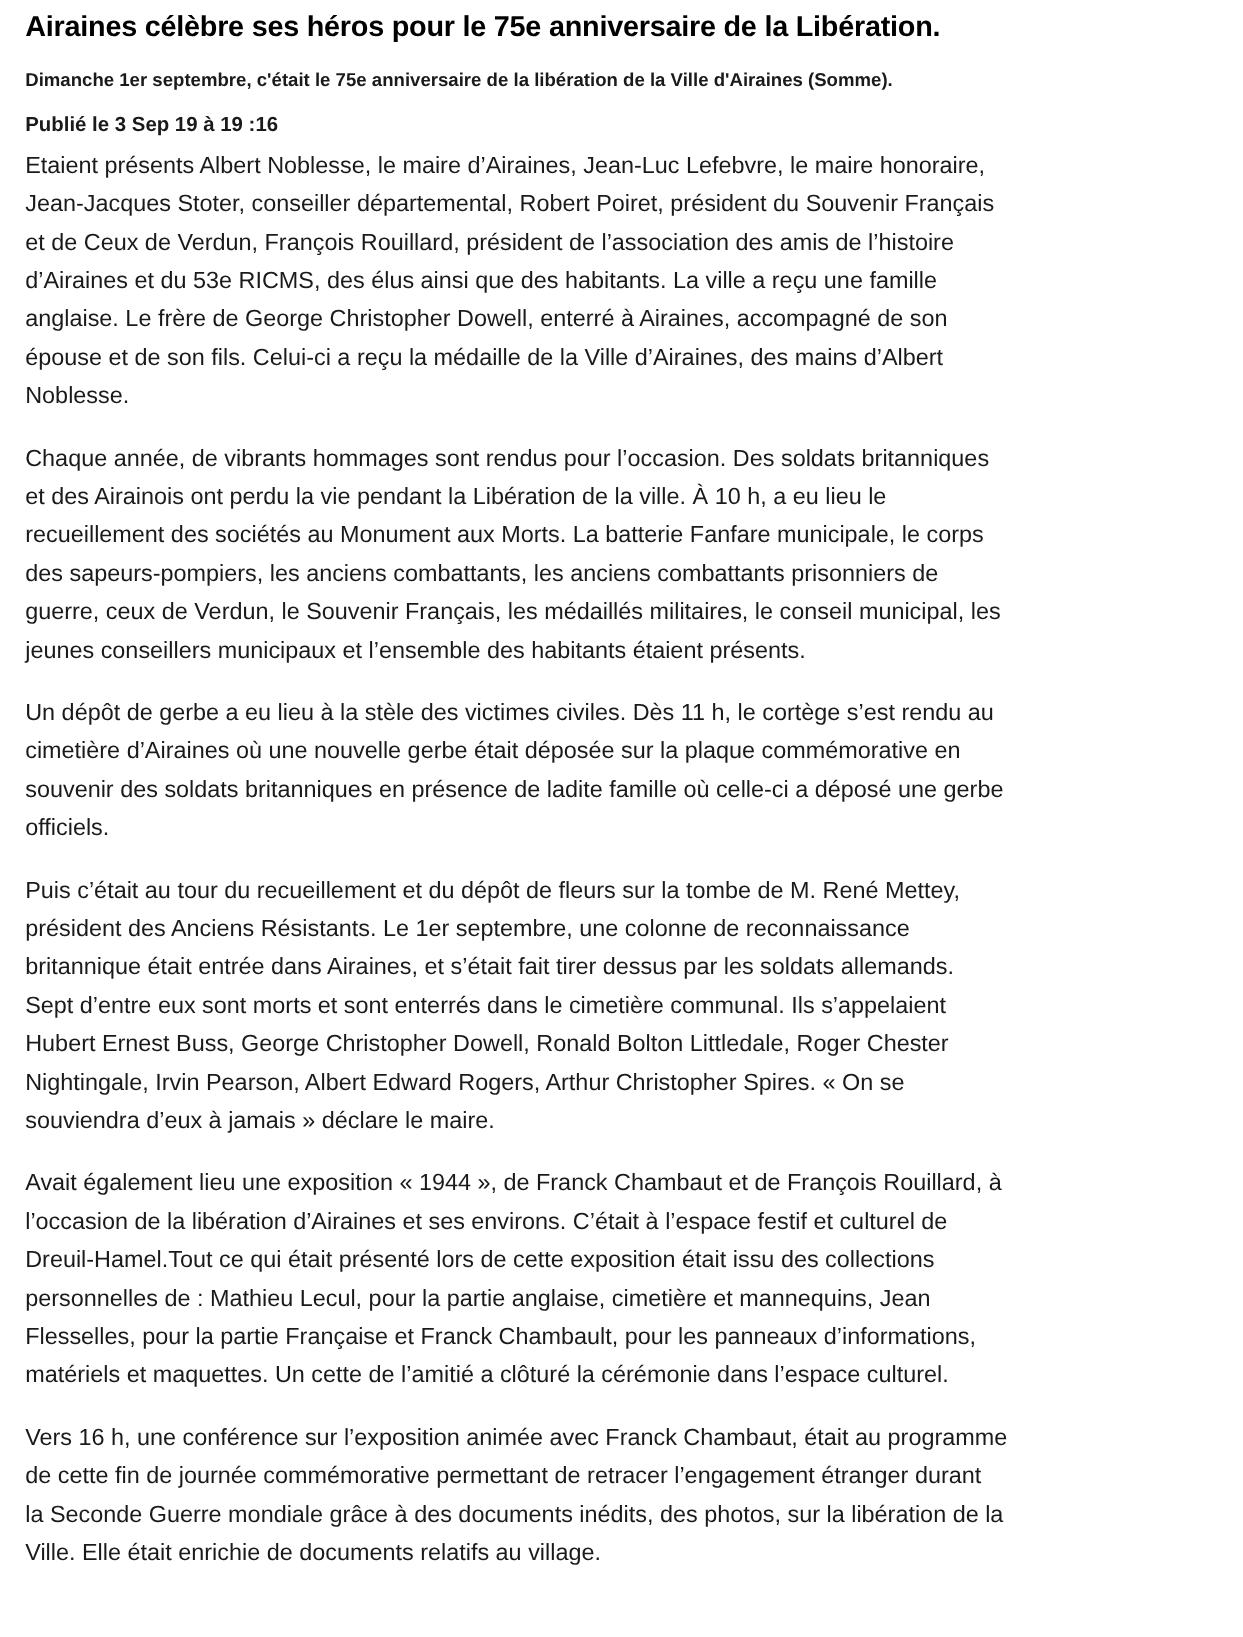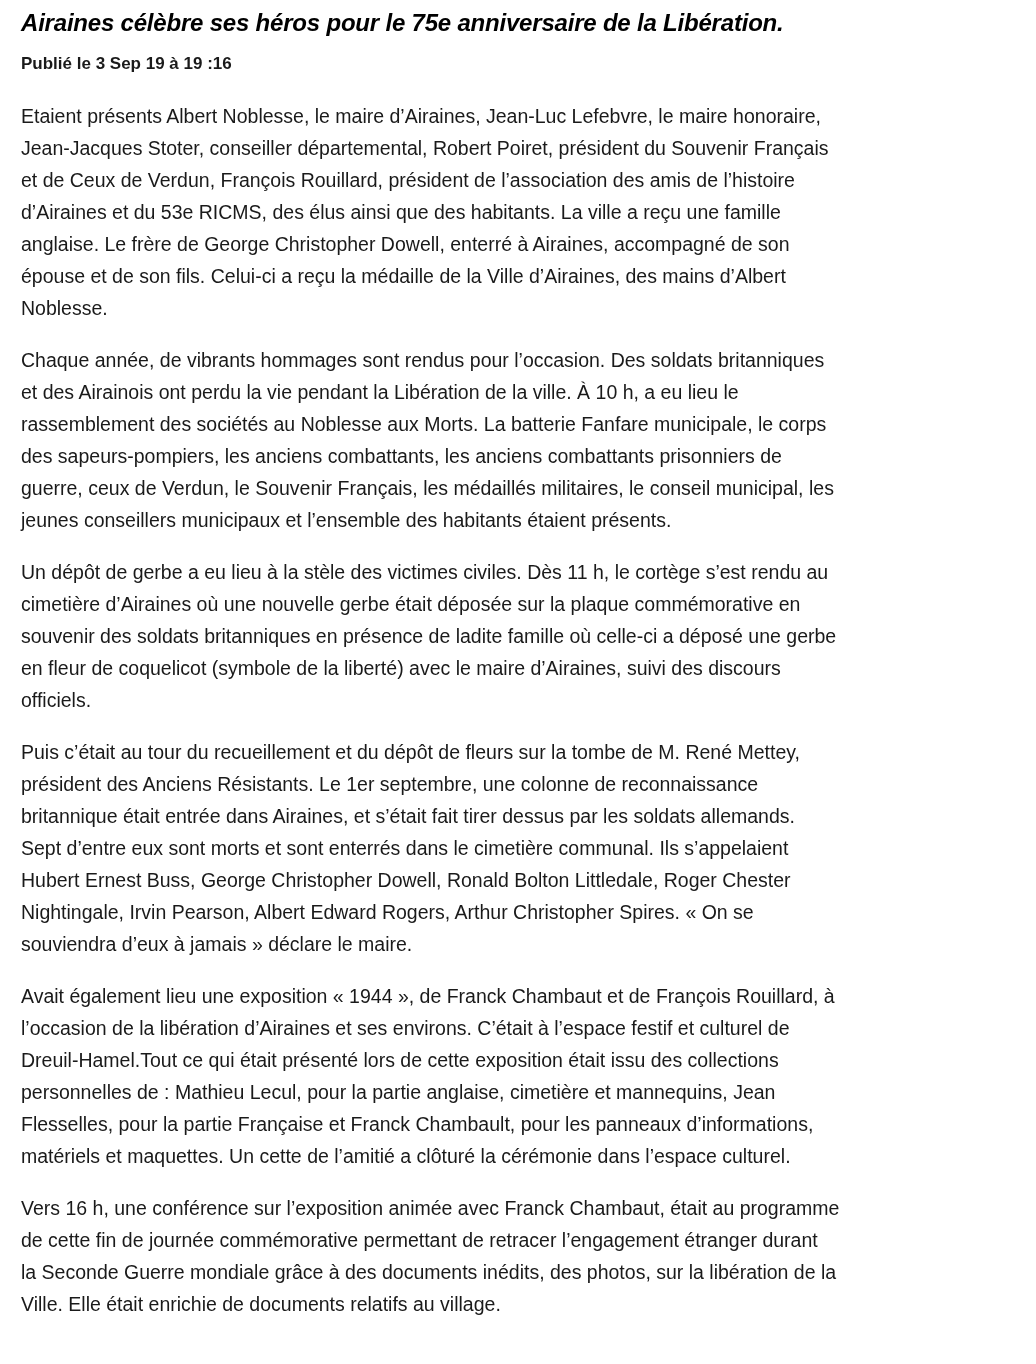--- a/index.html
+++ b/index.html
@@ -16,38 +16,37 @@
     box-sizing: border-box;
     padding: 8px 20px 0 21px;
   }
   h1.article-title {
     margin: 0;
     color: #000000;
     font-size: 24px;
     line-height: 30px;
     font-weight: 700;
     letter-spacing: -0.2px;
-    font-style: italic;
   }
   p.standfirst {
     margin: 20px 0 0 0;
     font-size: 15.5px;
     line-height: 20px;
     font-weight: 700;
     color: #1a1a1a;
   }
   p.published {
     margin: 17px 0 0 0;
     font-size: 17px;
     line-height: 18px;
     font-weight: 700;
     color: #1a1a1a;
   }
   section.article-body {
-    margin-top: 27px;
+    margin-top: 9px;
   }
   p.para {
     margin: 20px 0 0 0;
     font-size: 19.5px;
     font-weight: 400;
     color: #1a1a1a;
   }
   p.para:first-child {
     margin-top: 0;
   }
@@ -56,46 +55,46 @@
     line-height: 32px;
     white-space: nowrap;
   }
 </style>
 </head>
 <body>
 
 <main>
   <h1 class="article-title">Airaines célèbre ses héros pour le 75e anniversaire de la Libération.</h1>
 
+  <p class="standfirst">Dimanche 1er septembre, c'était le 75e anniversaire de la libération de la Ville d'Airaines (Somme).</p>
 
   <p class="published">Publié le 3 Sep 19 à 19 :16</p>
 
   <section class="article-body" id="article-body">
       <p class="para">
         <span class="line">Etaient présents Albert Noblesse, le maire d’Airaines, Jean-Luc Lefebvre, le maire honoraire,</span>
         <span class="line">Jean-Jacques Stoter, conseiller départemental, Robert Poiret, président du Souvenir Français</span>
         <span class="line">et de Ceux de Verdun, François Rouillard, président de l’association des amis de l’histoire</span>
         <span class="line">d’Airaines et du 53e RICMS, des élus ainsi que des habitants. La ville a reçu une famille</span>
         <span class="line">anglaise. Le frère de George Christopher Dowell, enterré à Airaines, accompagné de son</span>
         <span class="line">épouse et de son fils. Celui-ci a reçu la médaille de la Ville d’Airaines, des mains d’Albert</span>
         <span class="line">Noblesse.</span>
       </p>
       <p class="para">
         <span class="line">Chaque année, de vibrants hommages sont rendus pour l’occasion. Des soldats britanniques</span>
         <span class="line">et des Airainois ont perdu la vie pendant la Libération de la ville. À 10 h, a eu lieu le</span>
-        <span class="line">rassemblement des sociétés au Noblesse aux Morts. La batterie Fanfare municipale, le corps</span>
+        <span class="line">recueillement des sociétés au Monument aux Morts. La batterie Fanfare municipale, le corps</span>
         <span class="line">des sapeurs-pompiers, les anciens combattants, les anciens combattants prisonniers de</span>
         <span class="line">guerre, ceux de Verdun, le Souvenir Français, les médaillés militaires, le conseil municipal, les</span>
         <span class="line">jeunes conseillers municipaux et l’ensemble des habitants étaient présents.</span>
       </p>
       <p class="para">
         <span class="line">Un dépôt de gerbe a eu lieu à la stèle des victimes civiles. Dès 11 h, le cortège s’est rendu au</span>
         <span class="line">cimetière d’Airaines où une nouvelle gerbe était déposée sur la plaque commémorative en</span>
         <span class="line">souvenir des soldats britanniques en présence de ladite famille où celle-ci a déposé une gerbe</span>
-        <span class="line">en fleur de coquelicot (symbole de la liberté) avec le maire d’Airaines, suivi des discours</span>
         <span class="line">officiels.</span>
       </p>
       <p class="para">
         <span class="line">Puis c’était au tour du recueillement et du dépôt de fleurs sur la tombe de M. René Mettey,</span>
         <span class="line">président des Anciens Résistants. Le 1er septembre, une colonne de reconnaissance</span>
         <span class="line">britannique était entrée dans Airaines, et s’était fait tirer dessus par les soldats allemands.</span>
         <span class="line">Sept d’entre eux sont morts et sont enterrés dans le cimetière communal. Ils s’appelaient</span>
         <span class="line">Hubert Ernest Buss, George Christopher Dowell, Ronald Bolton Littledale, Roger Chester</span>
         <span class="line">Nightingale, Irvin Pearson, Albert Edward Rogers, Arthur Christopher Spires. « On se</span>
         <span class="line">souviendra d’eux à jamais » déclare le maire.</span>

